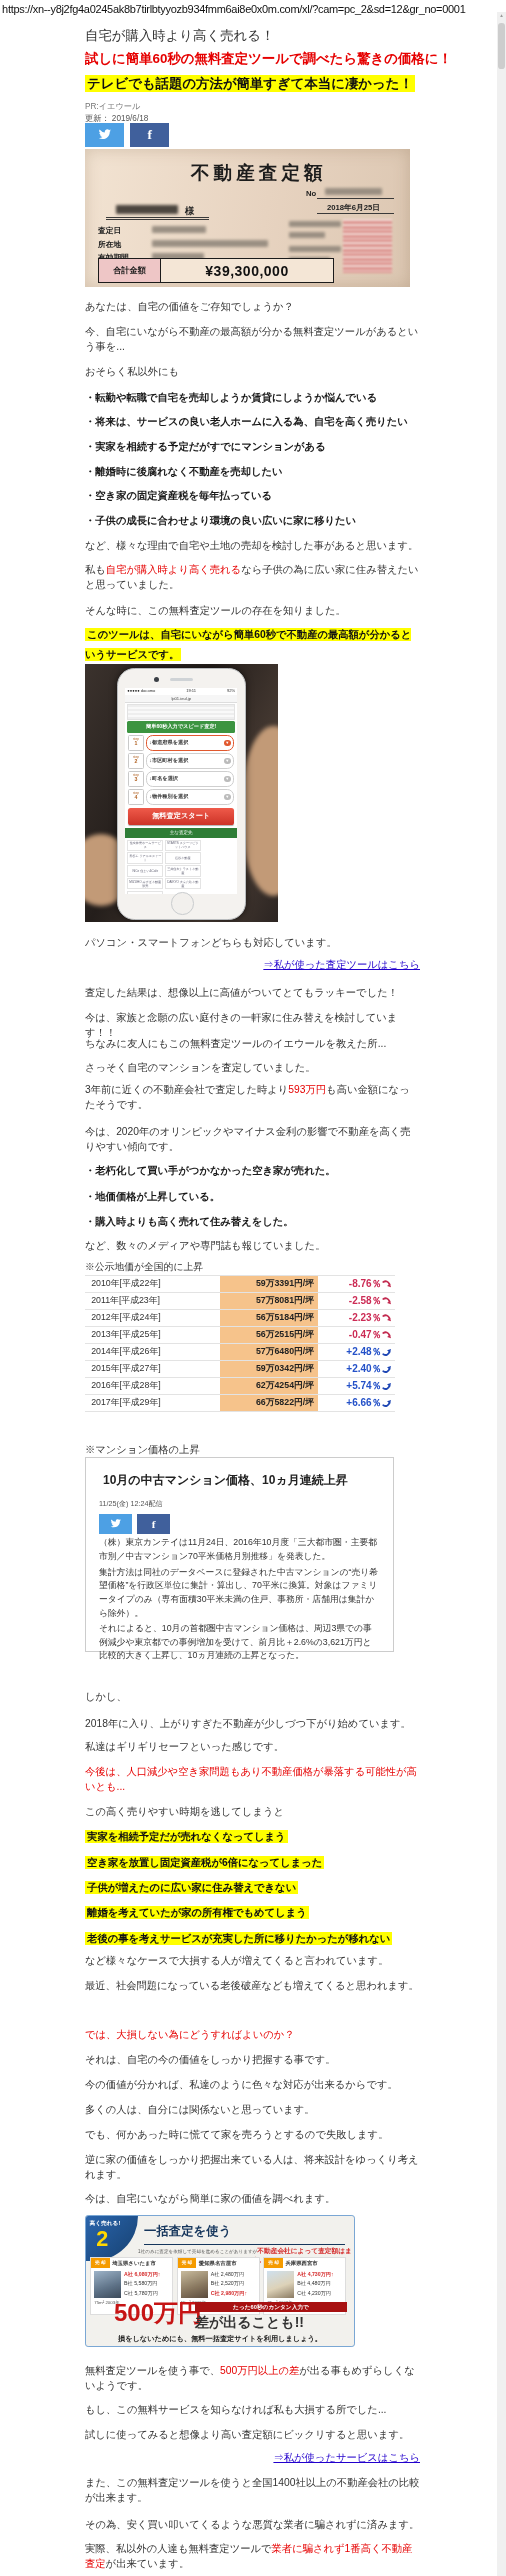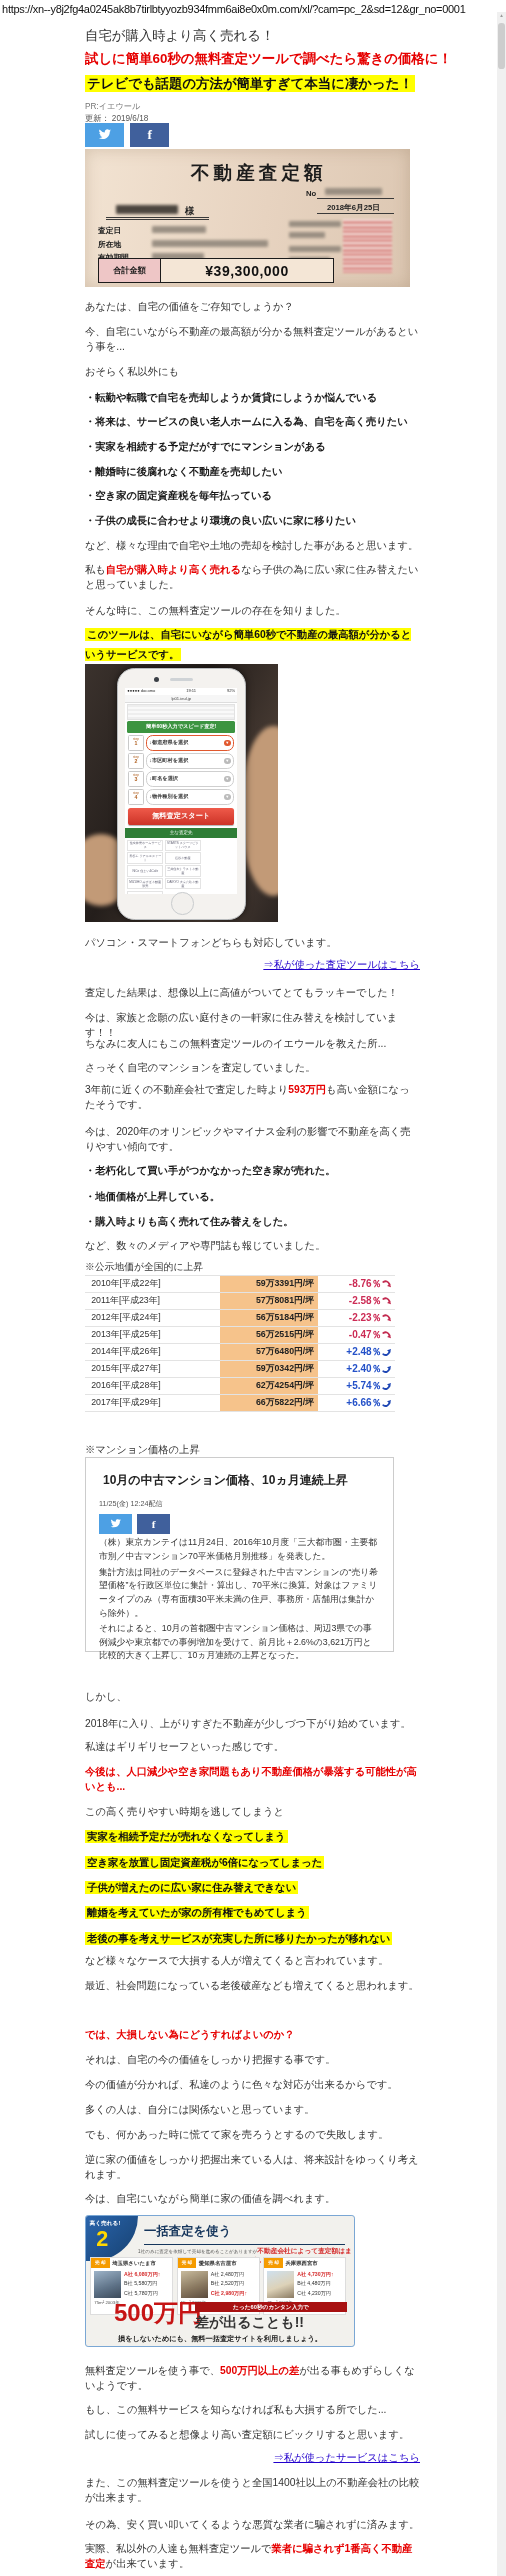--- a/index.html
+++ b/index.html
@@ -1,21 +1,21 @@
 <!DOCTYPE html>
 <html style="font-size:8.2px"><head>
 <meta charset="utf-8">
 <style>
   html,body{margin:0;padding:0;background:#fff;}
   #screen{position:relative;width:506px;height:3746px;background:#ffffff;overflow:hidden;
           font-family:"Liberation Sans",sans-serif;}
   
   .p{position:absolute;left:85px;width:335px;font-size:10.3px;line-height:1.45;color:#333;}
   .b{font-weight:bold;color:#1a1a1a;}
-  .r{color:#e60000;font-weight:bold;}
+  .r{color:#e60000;font-weight:normal;}
   .hl{background:#ffff00;font-weight:bold;color:#111;padding:1px 2.1px;line-height:1.75;}
   .lnk{position:absolute;left:85px;width:335px;text-align:right;font-size:10.3px;}
   .lnk span{color:#2200cc;text-decoration:underline;cursor:pointer;}
   
   .urlline{position:absolute;left:2.1px;top:3.1px;font-size:11px;color:#111;letter-spacing:-0.3px;}
   .h1{position:absolute;left:85px;top:27px;font-size:13.4px;color:#333;}
   .redhead{position:absolute;left:85px;top:50px;font-size:13.4px;font-weight:bold;color:#e60000;}
   .yellowhead{position:absolute;left:85px;top:72px;font-size:13.4px;}
   .meta{position:absolute;left:85px;font-size:8.2px;color:#777;}
   .share{position:absolute;display:flex;gap:6.2px;}

